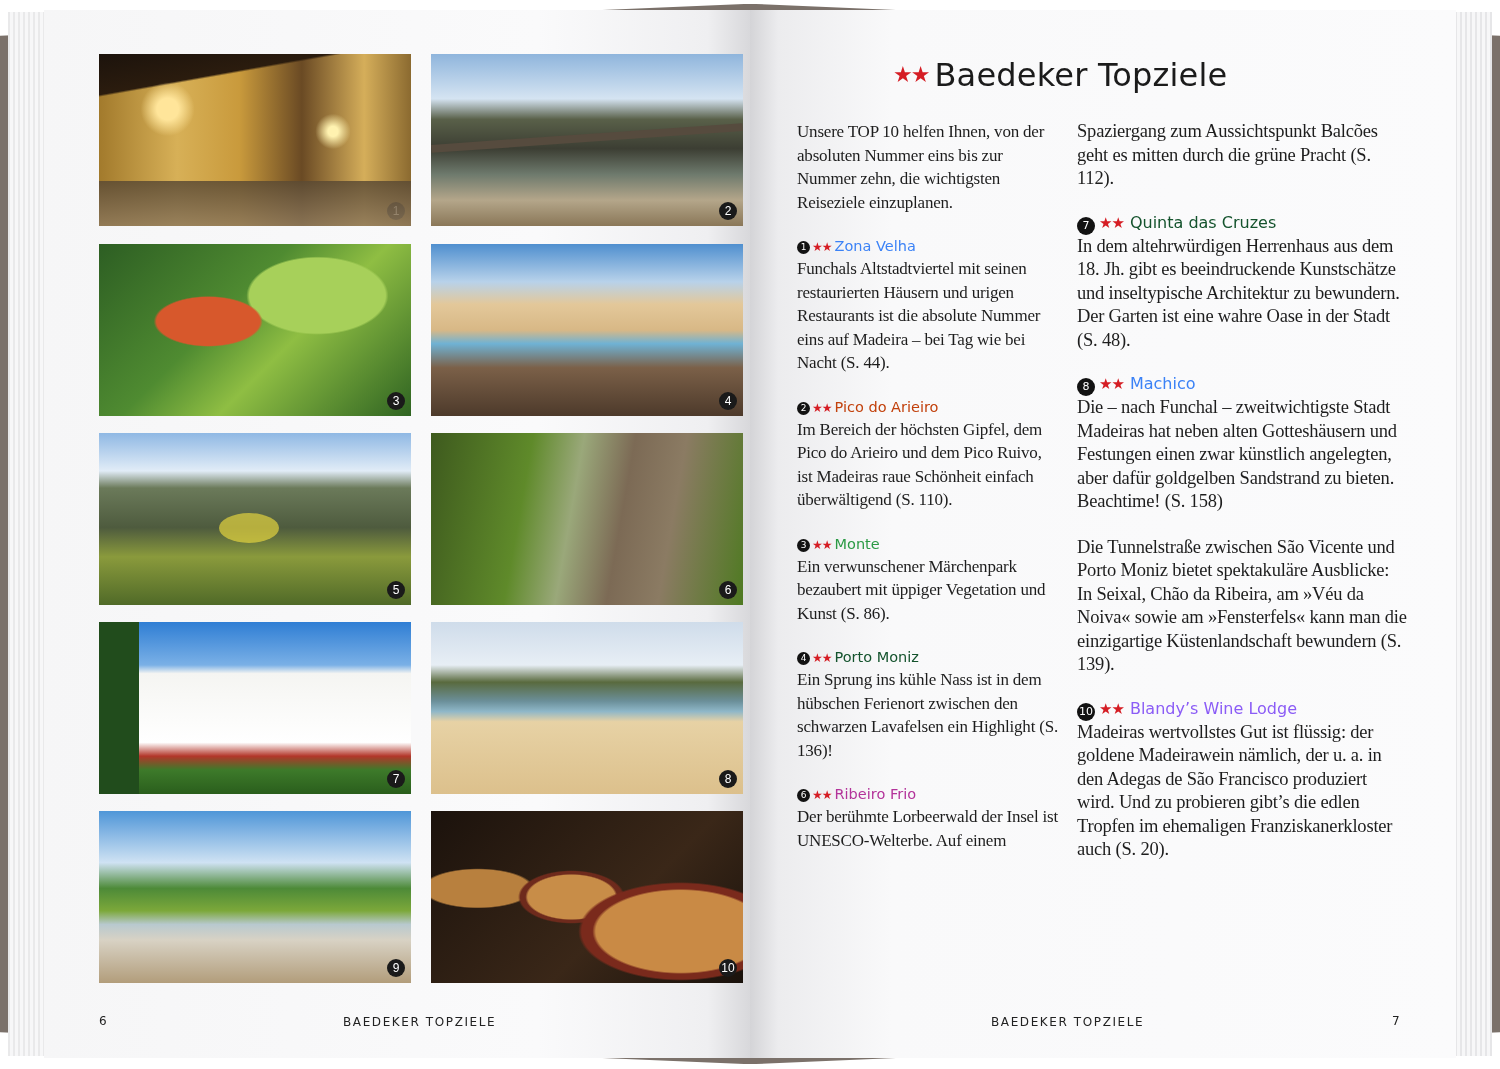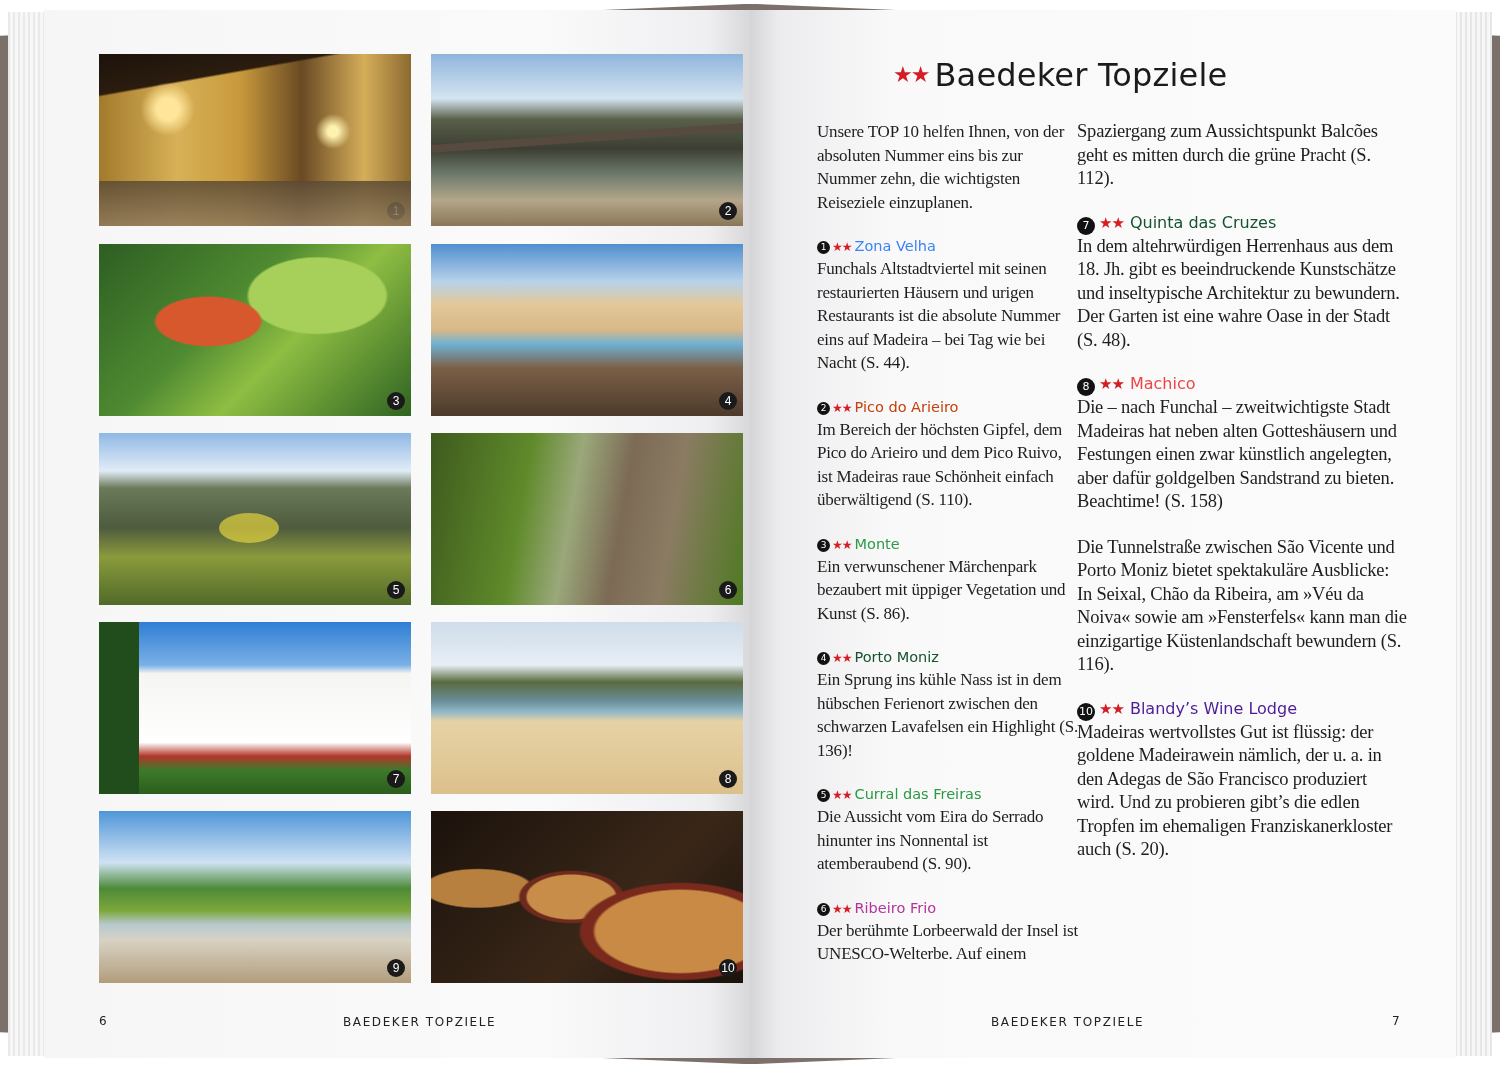--- a/index.html
+++ b/index.html
@@ -84,21 +84,21 @@
 
   
   .title {
     position: absolute; left: 893px; top: 56px;
     font-family: "DejaVu Sans", sans-serif; font-size: 32px; color: #1b1b1b; white-space: nowrap;
     letter-spacing: 0.2px;
   }
   .title .stars { color: #d51d24; font-size: 22px; vertical-align: 4px; margin-right: 6px; letter-spacing: -2px; }
 
   .col { position: absolute; }
-  .col.c1 { left: 797px; top: 120px; width: 262px; font-size: 17px; line-height: 23.5px; color: #1d1d1d; margin-left: 20px; }
+  .col.c1 { left: 797px; top: 120px; width: 262px; font-size: 17px; line-height: 23.5px; color: #1d1d1d; }
   .col.c2 { left: 1077px; top: 120px; width: 330px; font-size: 18.5px; line-height: 23.5px; color: #1d1d1d; }
   .c1 .para, .c2 .para { margin: 0; letter-spacing: -0.2px; }
   .c1 { transform-origin: left top; }
   .entry { margin-top: 22px; }
   .entry .head {
     font-family: "DejaVu Sans", sans-serif; font-size: 14.5px; line-height: 20px; white-space: nowrap;
   }
   .c2 .entry .head { font-size: 16px; }
   .num {
     display: inline-block; width: 13px; height: 13px; border-radius: 50%;
@@ -182,26 +182,20 @@
     <p class="para">Ein verwunschener Märchenpark bezaubert mit üppiger Vegetation und Kunst (S. 86).</p>
   </div>
 
   <div class="entry">
     <div class="head">
       <span class="num">4</span><span class="hstars">★★</span><span style="color:#14532d">Porto Moniz</span>
     </div>
     <p class="para">Ein Sprung ins kühle Nass ist in dem hübschen Ferienort zwischen den schwarzen Lavafelsen ein Highlight (S. 136)!</p>
   </div>
 
-  <div class="entry">
-    <div class="head">
-      <span class="num">5</span><span class="hstars">★★</span><span style="color:#2a9a44">Curral das Freiras</span>
-    </div>
-    <p class="para">Die Aussicht vom Eira do Serrado hinunter ins Nonnental ist atemberaubend (S. 90).</p>
-  </div>
 
   <div class="entry">
     <div class="head">
       <span class="num">6</span><span class="hstars">★★</span><span style="color:#b3339a">Ribeiro Frio</span>
     </div>
     <p class="para">Der berühmte Lorbeerwald der Insel ist UNESCO-Welterbe. Auf einem</p>
   </div>
 </div>
 
 <div class="col c2">
@@ -209,31 +203,31 @@
 
   <div class="entry">
     <div class="head">
       <span class="num">7</span><span class="hstars">★★</span><span style="color:#14532d">Quinta das Cruzes</span>
     </div>
     <p class="para">In dem altehrwürdigen Herrenhaus aus dem 18. Jh. gibt es beeindruckende Kunstschätze und inseltypische Architektur zu bewundern. Der Garten ist eine wahre Oase in der Stadt (S. 48).</p>
   </div>
 
   <div class="entry">
     <div class="head">
-      <span class="num">8</span><span class="hstars">★★</span><span style="color:#ef4444">Machico</span>
+      <span class="num">8</span><span class="hstars">★★</span><span style="color:#3b82f6">Machico</span>
     </div>
     <p class="para">Die – nach Funchal – zweitwichtigste Stadt Madeiras hat neben alten Gotteshäusern und Festungen einen zwar künstlich angelegten, aber dafür goldgelben Sandstrand zu bieten. Beachtime! (S. 158)</p>
   </div>
 
   <div class="entry">
-    <p class="para">Die Tunnelstraße zwischen São Vicente und Porto Moniz bietet spektakuläre Ausblicke: In Seixal, Chão da Ribeira, am »Véu da Noiva« sowie am »Fensterfels« kann man die einzigartige Küstenlandschaft bewundern (S. 116).</p>
-  </div>
-
-  <div class="entry">
-    <div class="head">
-      <span class="num">10</span><span class="hstars">★★</span><span style="color:#4c1d95">Blandy’s Wine Lodge</span>
+    <p class="para">Die Tunnelstraße zwischen São Vicente und Porto Moniz bietet spektakuläre Ausblicke: In Seixal, Chão da Ribeira, am »Véu da Noiva« sowie am »Fensterfels« kann man die einzigartige Küstenlandschaft bewundern (S. 139).</p>
+  </div>
+
+  <div class="entry">
+    <div class="head">
+      <span class="num">10</span><span class="hstars">★★</span><span style="color:#8b5cf6">Blandy’s Wine Lodge</span>
     </div>
     <p class="para">Madeiras wertvollstes Gut ist flüssig: der goldene Madeirawein nämlich, der u. a. in den Adegas de São Francisco produziert wird. Und zu probieren gibt’s die edlen Tropfen im ehemaligen Franziskanerkloster auch (S. 20).</p>
   </div>
 </div>
 
 <div class="running-head" style="left:991px;top:1015px;">BAEDEKER TOPZIELE</div>
 <div class="folio" style="left:1392px;top:1014px;">7</div>
 
 </body></html>

